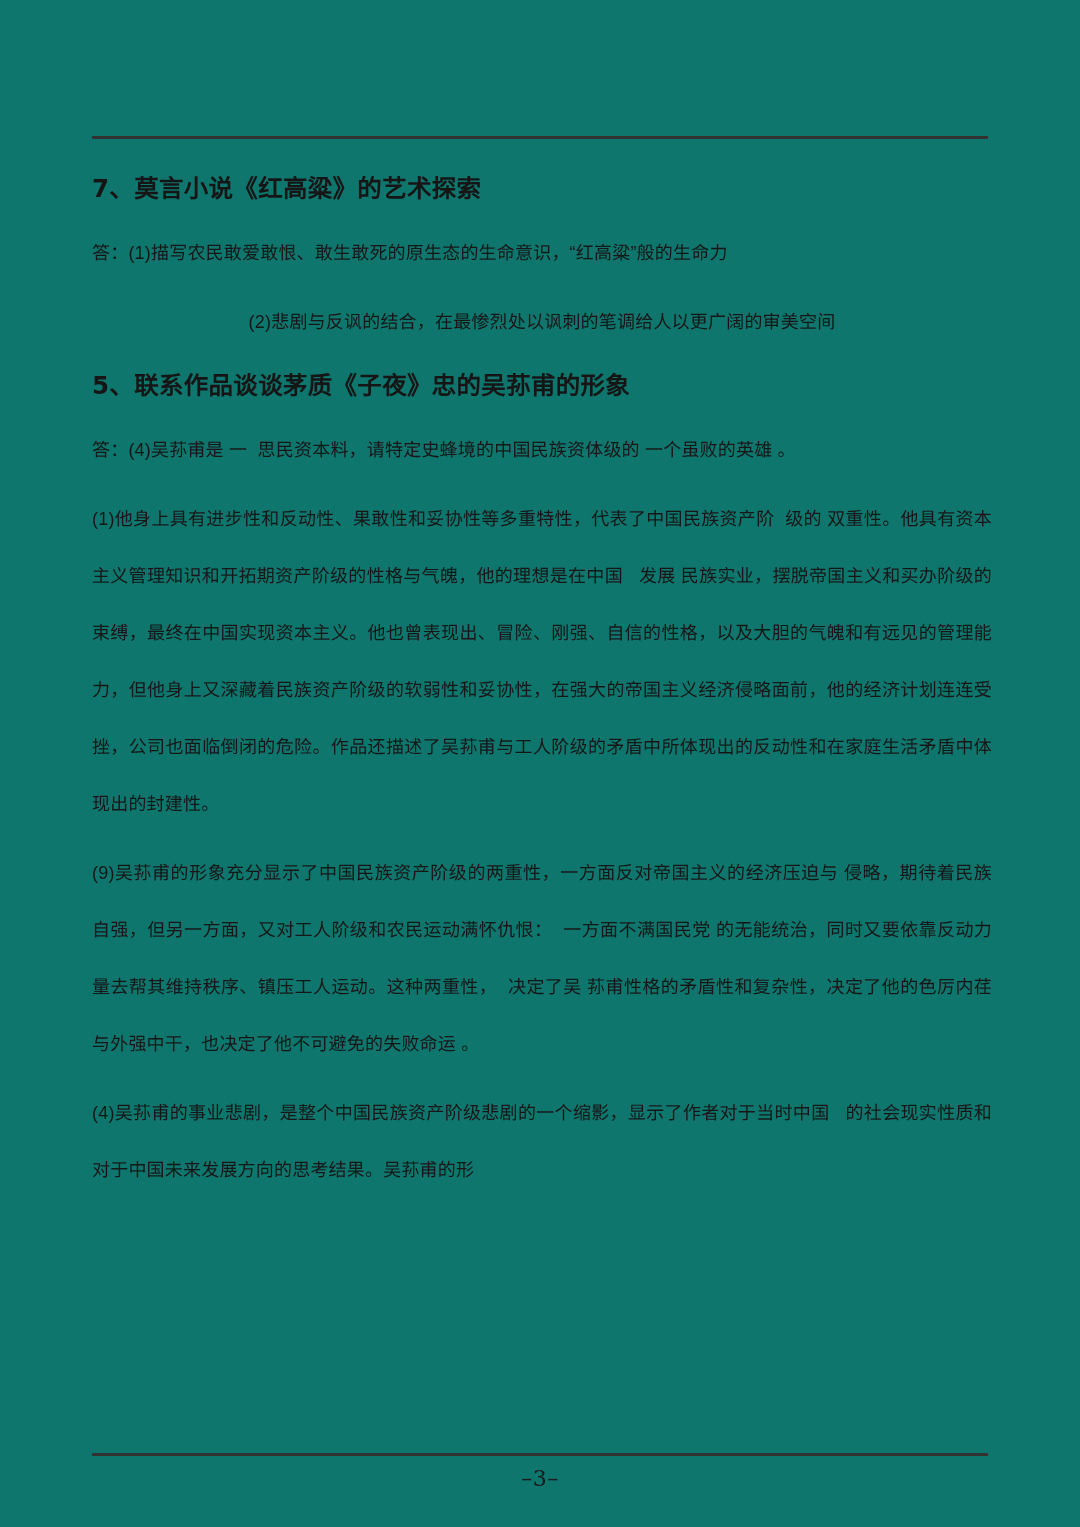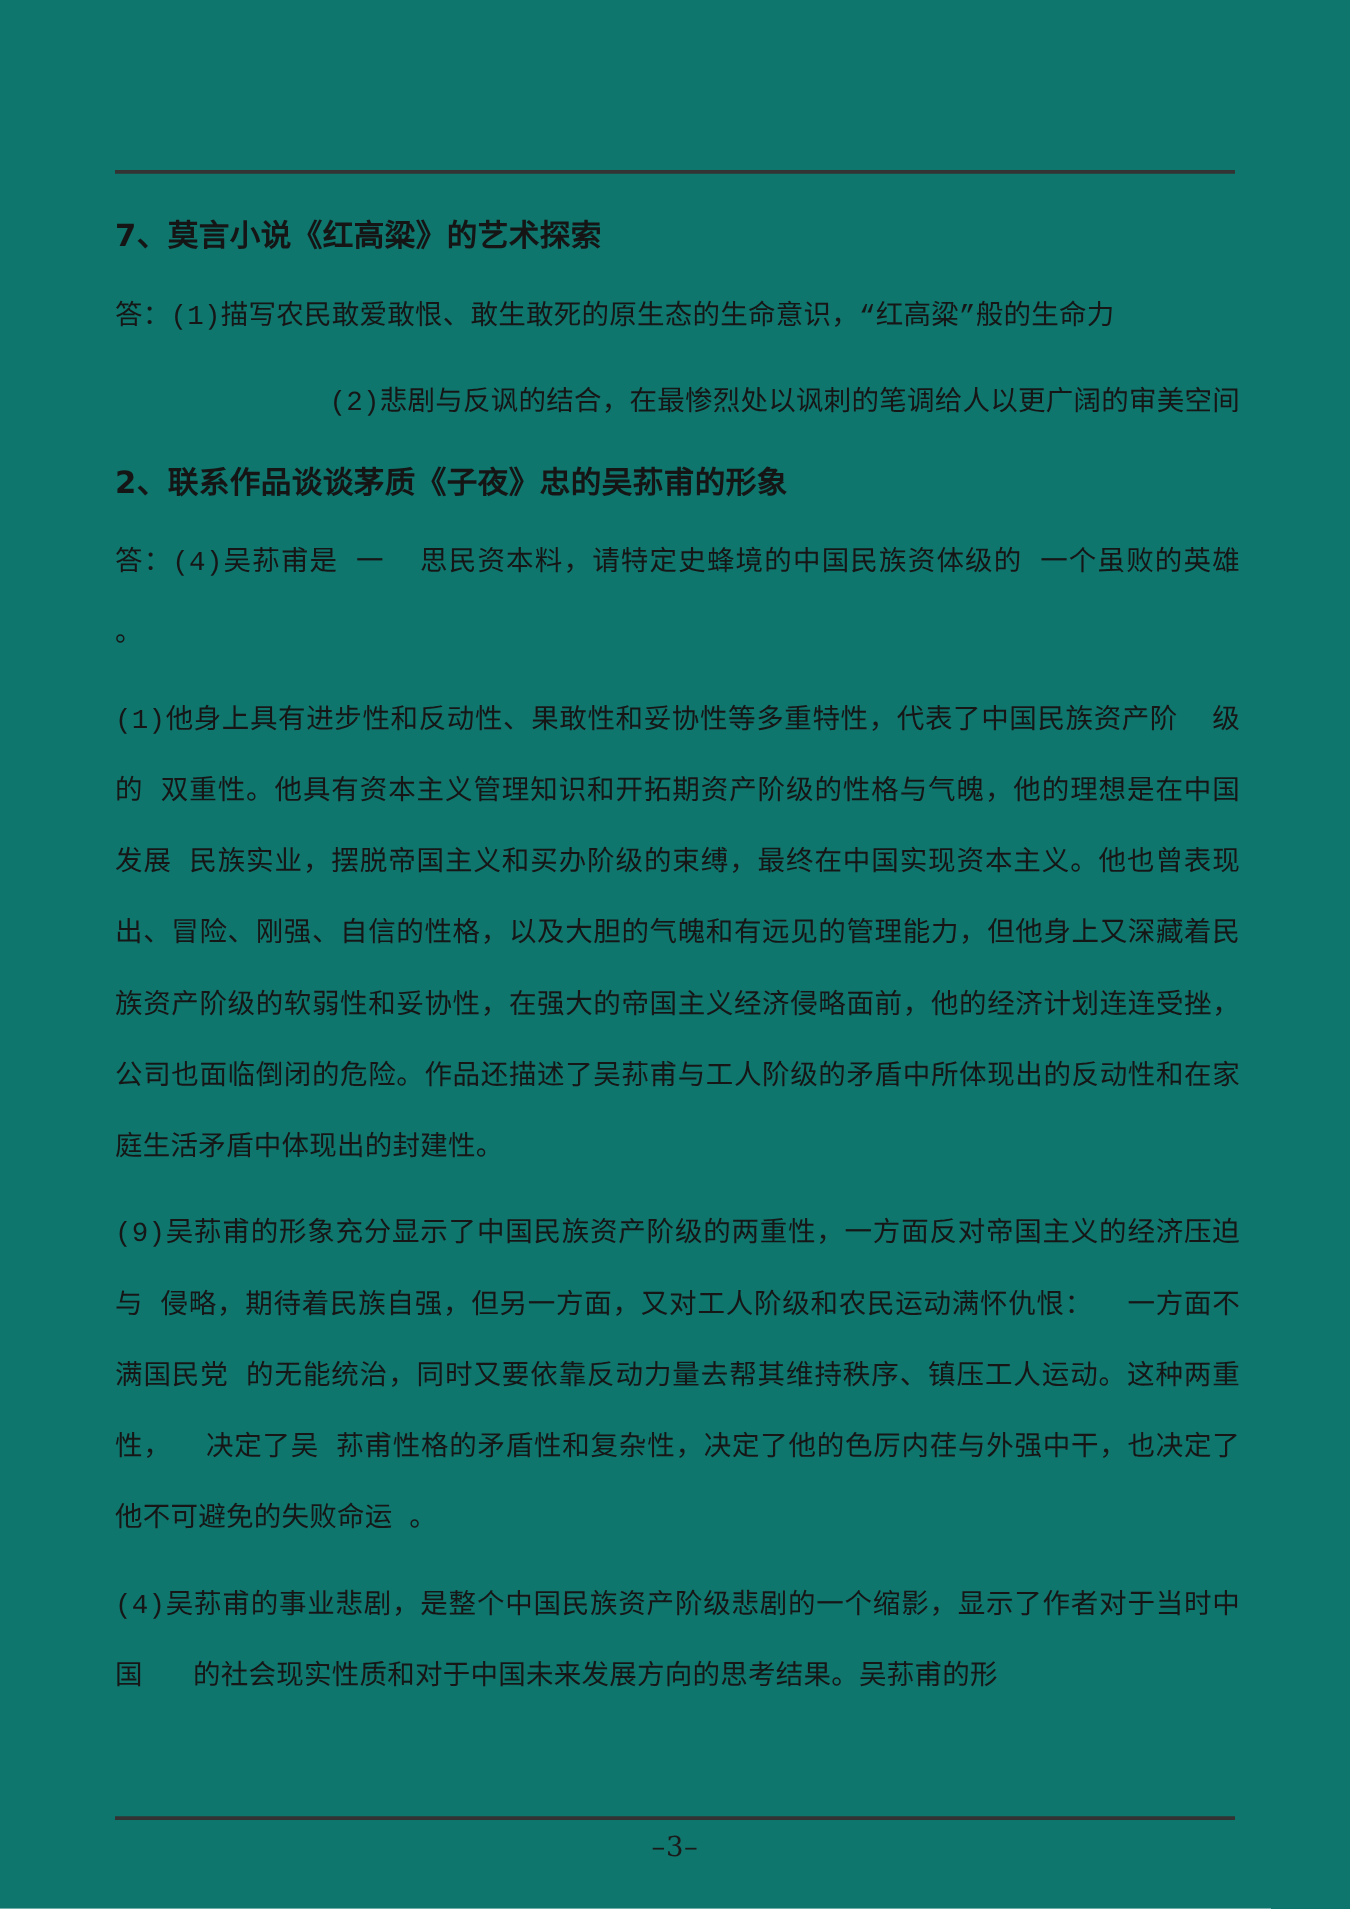--- a/index.html
+++ b/index.html
@@ -47,34 +47,34 @@
     font-weight: bold;
     font-size: 24.5px;
     line-height: 1.5;
     margin: 0 0 0 0;
     padding: 11px 0 11px 0;
     letter-spacing: 0.3px;
     color: #151515;
     white-space: pre-wrap;
   }
   p.para {
-    font-family: Liberation Mono, monospace;
-    font-size: 22px;
+    font-family: Liberation Sans, sans-serif;
+    font-size: 18px;
     line-height: 57px;
     margin: 0;
     padding: 6px 0 6px 0;
     text-align: justify;
     text-justify: inter-character;
     letter-spacing: 0.2px;
     color: #161616;
     white-space: pre-wrap;
     word-break: break-all;
   }
   p.para.tight {
-    text-align: right;
+    text-align: center;
   }
   .page-number {
     position: absolute;
     left: 0;
     top: 1466px;
     width: 1080px;
     text-align: center;
     font-family: "DejaVu Serif", "Liberation Serif", serif;
     font-size: 22px;
     color: #1a1a1a;
@@ -90,21 +90,21 @@
 
   <div class="content">
 
     <h2 class="section-heading">7、莫言小说《红高粱》的艺术探索</h2>
 
     <p class="para">答：(1)描写农民敢爱敢恨、敢生敢死的原生态的生命意识，“红高粱”般的生命力</p>
 
     <p class="para tight">(2)悲剧与反讽的结合，在最惨烈处以讽刺的笔调给人以更广阔的审美空间</p>
 
 
-    <h2 class="section-heading">2、联系作品谈谈茅质《子夜》忠的吴荪甫的形象</h2>
+    <h2 class="section-heading">5、联系作品谈谈茅质《子夜》忠的吴荪甫的形象</h2>
 
     <p class="para">答：(4)吴荪甫是 一  思民资本料，请特定史蜂境的中国民族资体级的 一个虽败的英雄 。</p>
 
     <p class="para">(1)他身上具有进步性和反动性、果敢性和妥协性等多重特性，代表了中国民族资产阶  级的 双重性。他具有资本主义管理知识和开拓期资产阶级的性格与气魄，他的理想是在中国   发展 民族实业，摆脱帝国主义和买办阶级的束缚，最终在中国实现资本主义。他也曾表现出、冒险、刚强、自信的性格，以及大胆的气魄和有远见的管理能力，但他身上又深藏着民族资产阶级的软弱性和妥协性，在强大的帝国主义经济侵略面前，他的经济计划连连受挫，公司也面临倒闭的危险。作品还描述了吴荪甫与工人阶级的矛盾中所体现出的反动性和在家庭生活矛盾中体现出的封建性。</p>
 
     <p class="para">(9)吴荪甫的形象充分显示了中国民族资产阶级的两重性，一方面反对帝国主义的经济压迫与 侵略，期待着民族自强，但另一方面，又对工人阶级和农民运动满怀仇恨：  一方面不满国民党 的无能统治，同时又要依靠反动力量去帮其维持秩序、镇压工人运动。这种两重性，  决定了吴 荪甫性格的矛盾性和复杂性，决定了他的色厉内荏与外强中干，也决定了他不可避免的失败命运 。</p>
 
     <p class="para">(4)吴荪甫的事业悲剧，是整个中国民族资产阶级悲剧的一个缩影，显示了作者对于当时中国   的社会现实性质和对于中国未来发展方向的思考结果。吴荪甫的形</p>
 
   </div>

